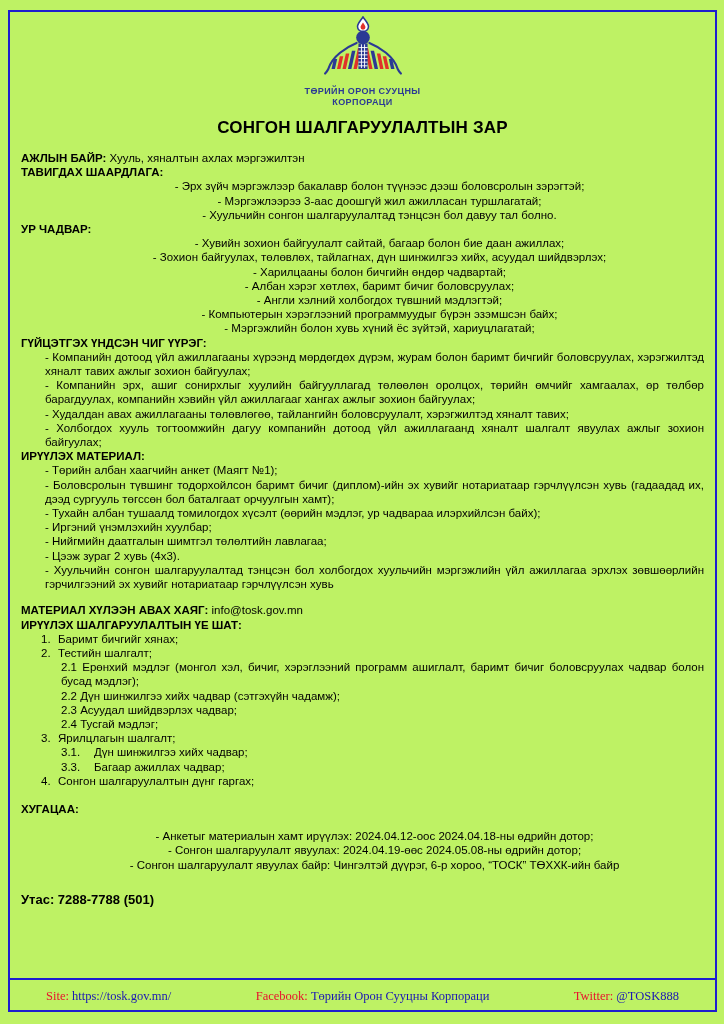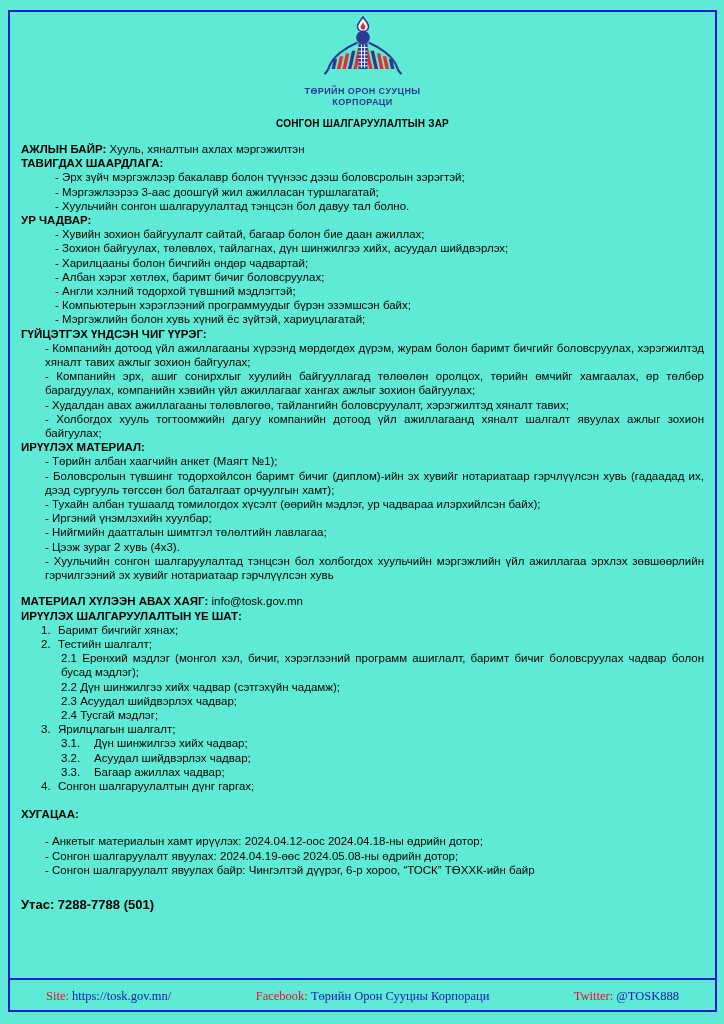--- a/index.html
+++ b/index.html
@@ -1,30 +1,30 @@
 <!DOCTYPE html>
 <html><head>
 <meta charset="utf-8">
 <style>
   html,body{margin:0;padding:0;background:#fff;}
-  .page{position:relative;width:724px;height:1024px;background:#5eead4;overflow:hidden;
+  .page{position:relative;width:724px;height:1024px;background:#bef264;overflow:hidden;
         font-family:"Liberation Sans",sans-serif;color:#000;}
   .border-box{position:absolute;left:8px;right:7px;top:10px;bottom:12px;border:2px solid #1d1dcf;}
   .content{position:absolute;left:21px;right:20px;top:14px;}
   
   .logo-wrap{text-align:center;margin-top:2px;}
   .logo-text{color:#2b3a94;font-weight:bold;font-size:9px;line-height:11px;letter-spacing:.4px;margin-top:2px;}
   
-  .doc-title{text-align:center;font-weight:bold;font-size:10px;margin-top:10px;letter-spacing:.2px;}
+  .doc-title{text-align:center;font-weight:bold;font-size:17px;margin-top:10px;letter-spacing:.2px;}
   
   .sec{}
   .inline-row{font-size:11.5px;line-height:14.2px;}
   .lbl{font-weight:bold;}
   h3.h{font-size:11.5px;line-height:14.2px;font-weight:bold;margin:0;}
-  p.bullet{margin:0;font-size:11.5px;line-height:14.2px;padding-left:34px;}
+  p.bullet{margin:0;font-size:11.5px;line-height:14.2px;padding-left:34px;text-align:center;}
   .ind24 p.bullet{padding-left:24px;}
   .just p.bullet{text-align:justify;}
   
   .step{font-size:11.5px;line-height:14.2px;}
   .step.l1{padding-left:20px;}
   .step.l1 .num{display:inline-block;width:17px;}
   .step.l2{padding-left:40px;text-align:justify;}
   .step.l3{padding-left:40px;}
   .step.l3 .num{display:inline-block;width:33px;}
   
@@ -89,21 +89,21 @@
       <p class="bullet">- Мэргэжлээрээ 3-аас доошгүй жил ажилласан туршлагатай;</p>
       <p class="bullet">- Хуульчийн сонгон шалгаруулалтад тэнцсэн бол давуу тал болно.</p>
     </div>
 
     <div class="sec">
       <h3 class="h">УР ЧАДВАР:</h3>
       <p class="bullet">- Хувийн зохион байгуулалт сайтай, багаар болон бие даан ажиллах;</p>
       <p class="bullet">- Зохион байгуулах, төлөвлөх, тайлагнах, дүн шинжилгээ хийх, асуудал шийдвэрлэх;</p>
       <p class="bullet">- Харилцааны болон бичгийн өндөр чадвартай;</p>
       <p class="bullet">- Албан хэрэг хөтлөх, баримт бичиг боловсруулах;</p>
-      <p class="bullet">- Англи хэлний тодорхой түвшний мэдлэгтэй;</p>
+      <p class="bullet">- Англи хэлний холбогдох түвшний мэдлэгтэй;</p>
       <p class="bullet">- Компьютерын хэрэглээний программуудыг бүрэн эзэмшсэн байх;</p>
       <p class="bullet">- Мэргэжлийн болон хувь хүний ёс зүйтэй, хариуцлагатай;</p>
     </div>
 
     <div class="sec just ind24">
       <h3 class="h">ГҮЙЦЭТГЭХ ҮНДСЭН ЧИГ ҮҮРЭГ:</h3>
       <p class="bullet">- Компанийн дотоод үйл ажиллагааны хүрээнд мөрдөгдөх дүрэм, журам болон баримт бичгийг боловсруулах, хэрэгжилтэд хяналт тавих ажлыг зохион байгуулах;</p>
       <p class="bullet">- Компанийн эрх, ашиг сонирхлыг хуулийн байгууллагад төлөөлөн оролцох, төрийн өмчийг хамгаалах, өр төлбөр барагдуулах, компанийн хэвийн үйл ажиллагааг хангах ажлыг зохион байгуулах;</p>
       <p class="bullet">- Худалдан авах ажиллагааны төлөвлөгөө, тайлангийн боловсруулалт, хэрэгжилтэд хяналт тавих;</p>
       <p class="bullet">- Холбогдох хууль тогтоомжийн дагуу компанийн дотоод үйл ажиллагаанд хяналт шалгалт явуулах ажлыг зохион байгуулах;</p>
@@ -128,21 +128,20 @@
     <div class="sec">
       <h3 class="h">ИРҮҮЛЭХ ШАЛГАРУУЛАЛТЫН ҮЕ ШАТ:</h3>
       <div class="step l1"><span class="num">1.</span><span>Баримт бичгийг хянах;</span></div>
       <div class="step l1"><span class="num">2.</span><span>Тестийн шалгалт;</span></div>
       <div class="step l2"><span class="num">2.1</span> <span>Ерөнхий мэдлэг (монгол хэл, бичиг, хэрэглээний программ ашиглалт, баримт бичиг боловсруулах чадвар болон бусад мэдлэг);</span></div>
       <div class="step l2"><span class="num">2.2</span> <span>Дүн шинжилгээ хийх чадвар (сэтгэхүйн чадамж);</span></div>
       <div class="step l2"><span class="num">2.3</span> <span>Асуудал шийдвэрлэх чадвар;</span></div>
       <div class="step l2"><span class="num">2.4</span> <span>Тусгай мэдлэг;</span></div>
       <div class="step l1"><span class="num">3.</span><span>Ярилцлагын шалгалт;</span></div>
       <div class="step l3"><span class="num">3.1.</span><span>Дүн шинжилгээ хийх чадвар;</span></div>
-      <div class="step l3"><span class="num">3.2.</span><span>Асуудал шийдвэрлэх чадвар;</span></div>
       <div class="step l3"><span class="num">3.3.</span><span>Багаар ажиллах чадвар;</span></div>
       <div class="step l1"><span class="num">4.</span><span>Сонгон шалгаруулалтын дүнг гаргах;</span></div>
     </div>
 
     <div class="sec ind24" style="margin-top:14px;">
       <h3 class="h">ХУГАЦАА:</h3>
       <div class="gap-top">
         <p class="bullet">- Анкетыг материалын хамт ирүүлэх: 2024.04.12-оос 2024.04.18-ны өдрийн дотор;</p>
         <p class="bullet">- Сонгон шалгаруулалт явуулах: 2024.04.19-өөс 2024.05.08-ны өдрийн дотор;</p>
         <p class="bullet">- Сонгон шалгаруулалт явуулах байр: Чингэлтэй дүүрэг, 6-р хороо, “ТОСК” ТӨХХК-ийн байр</p>

